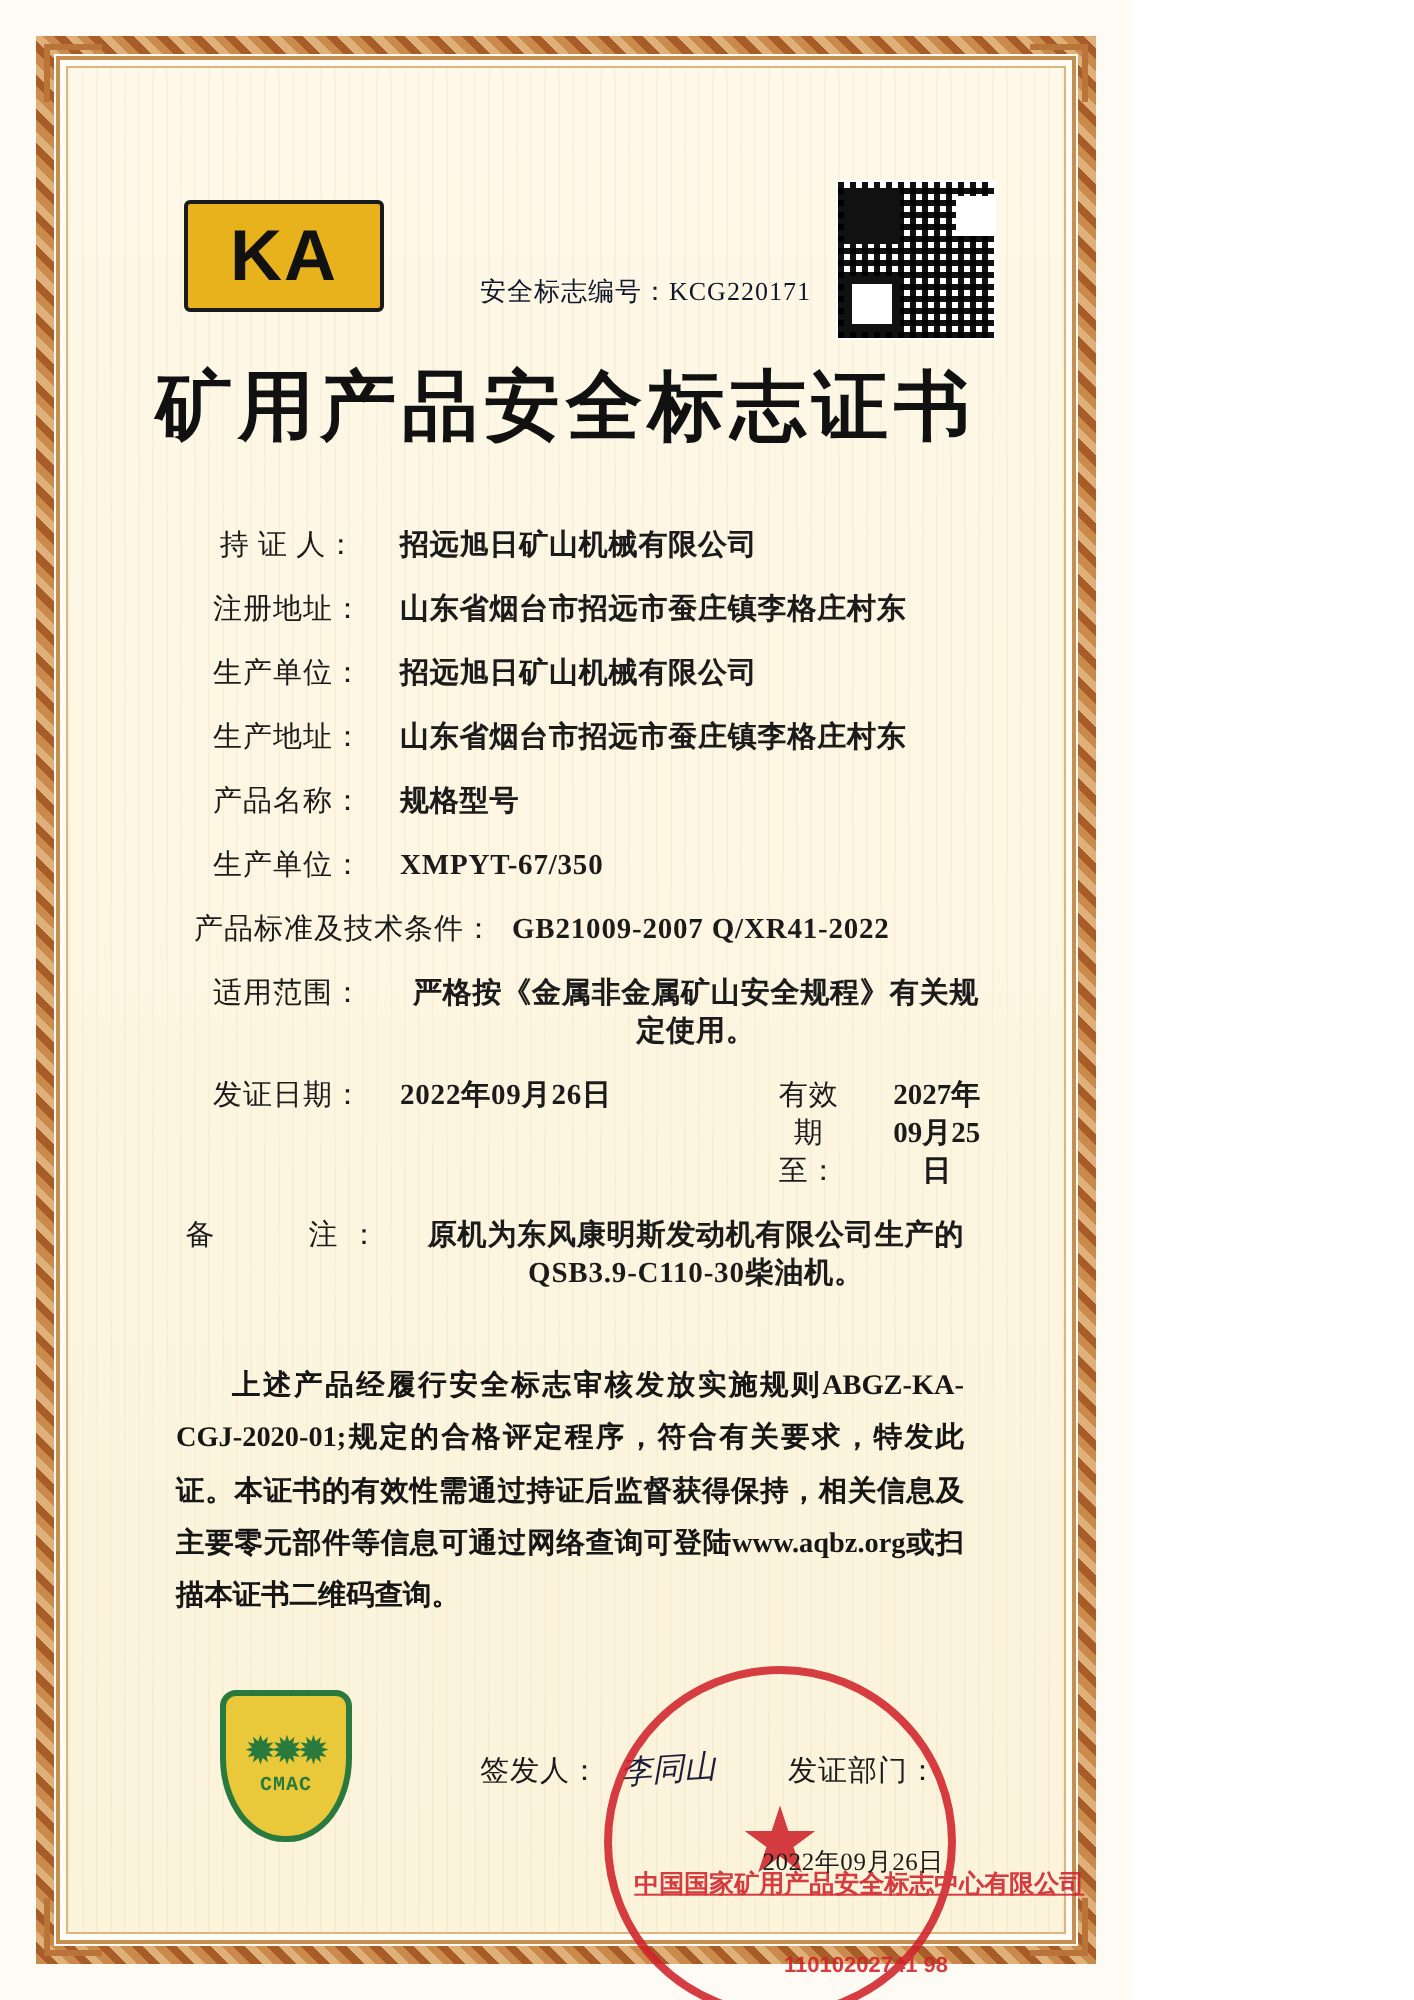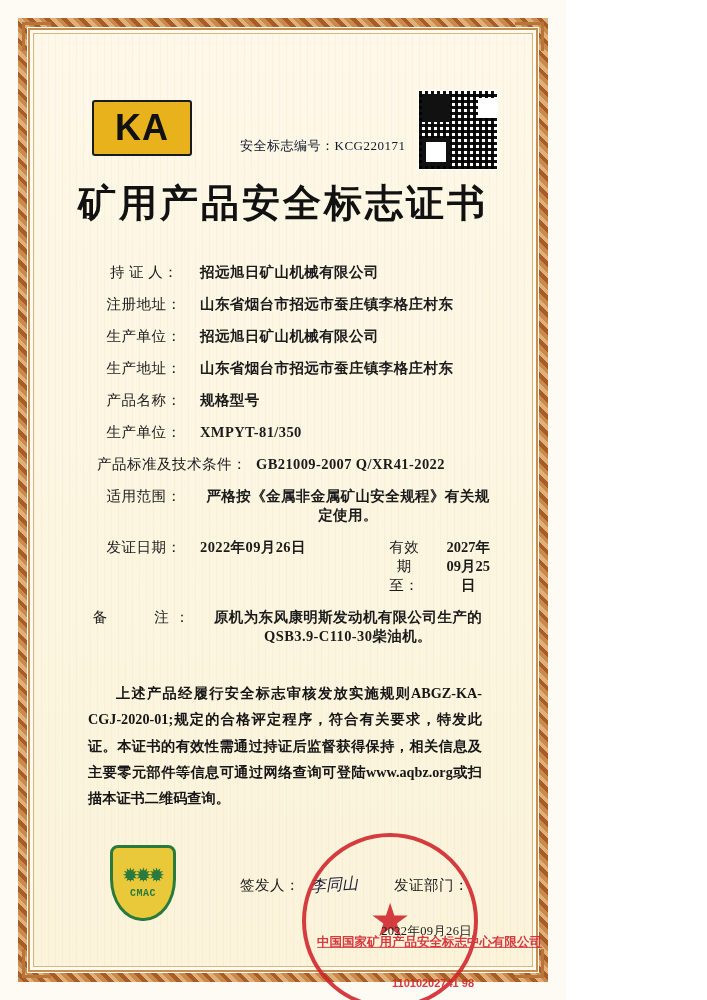--- a/index.html
+++ b/index.html
@@ -383,21 +383,21 @@
         <div class="field-value">山东省烟台市招远市蚕庄镇李格庄村东</div>
       </div>
 
       <div class="field-row">
         <div class="field-label">产品名称：</div>
         <div class="field-value">规格型号</div>
       </div>
 
       <div class="field-row">
         <div class="field-label">生产单位：</div>
-        <div class="field-value">XMPYT-81/350</div>
+        <div class="field-value">XMPYT-67/350</div>
       </div>
 
       <div class="field-row">
         <div class="field-label wide">产品标准及技术条件：</div>
         <div class="field-value">GB21009-2007 Q/XR41-2022</div>
       </div>
 
       <div class="field-row">
         <div class="field-label">适用范围：</div>
         <div class="field-value">严格按《金属非金属矿山安全规程》有关规定使用。</div>

